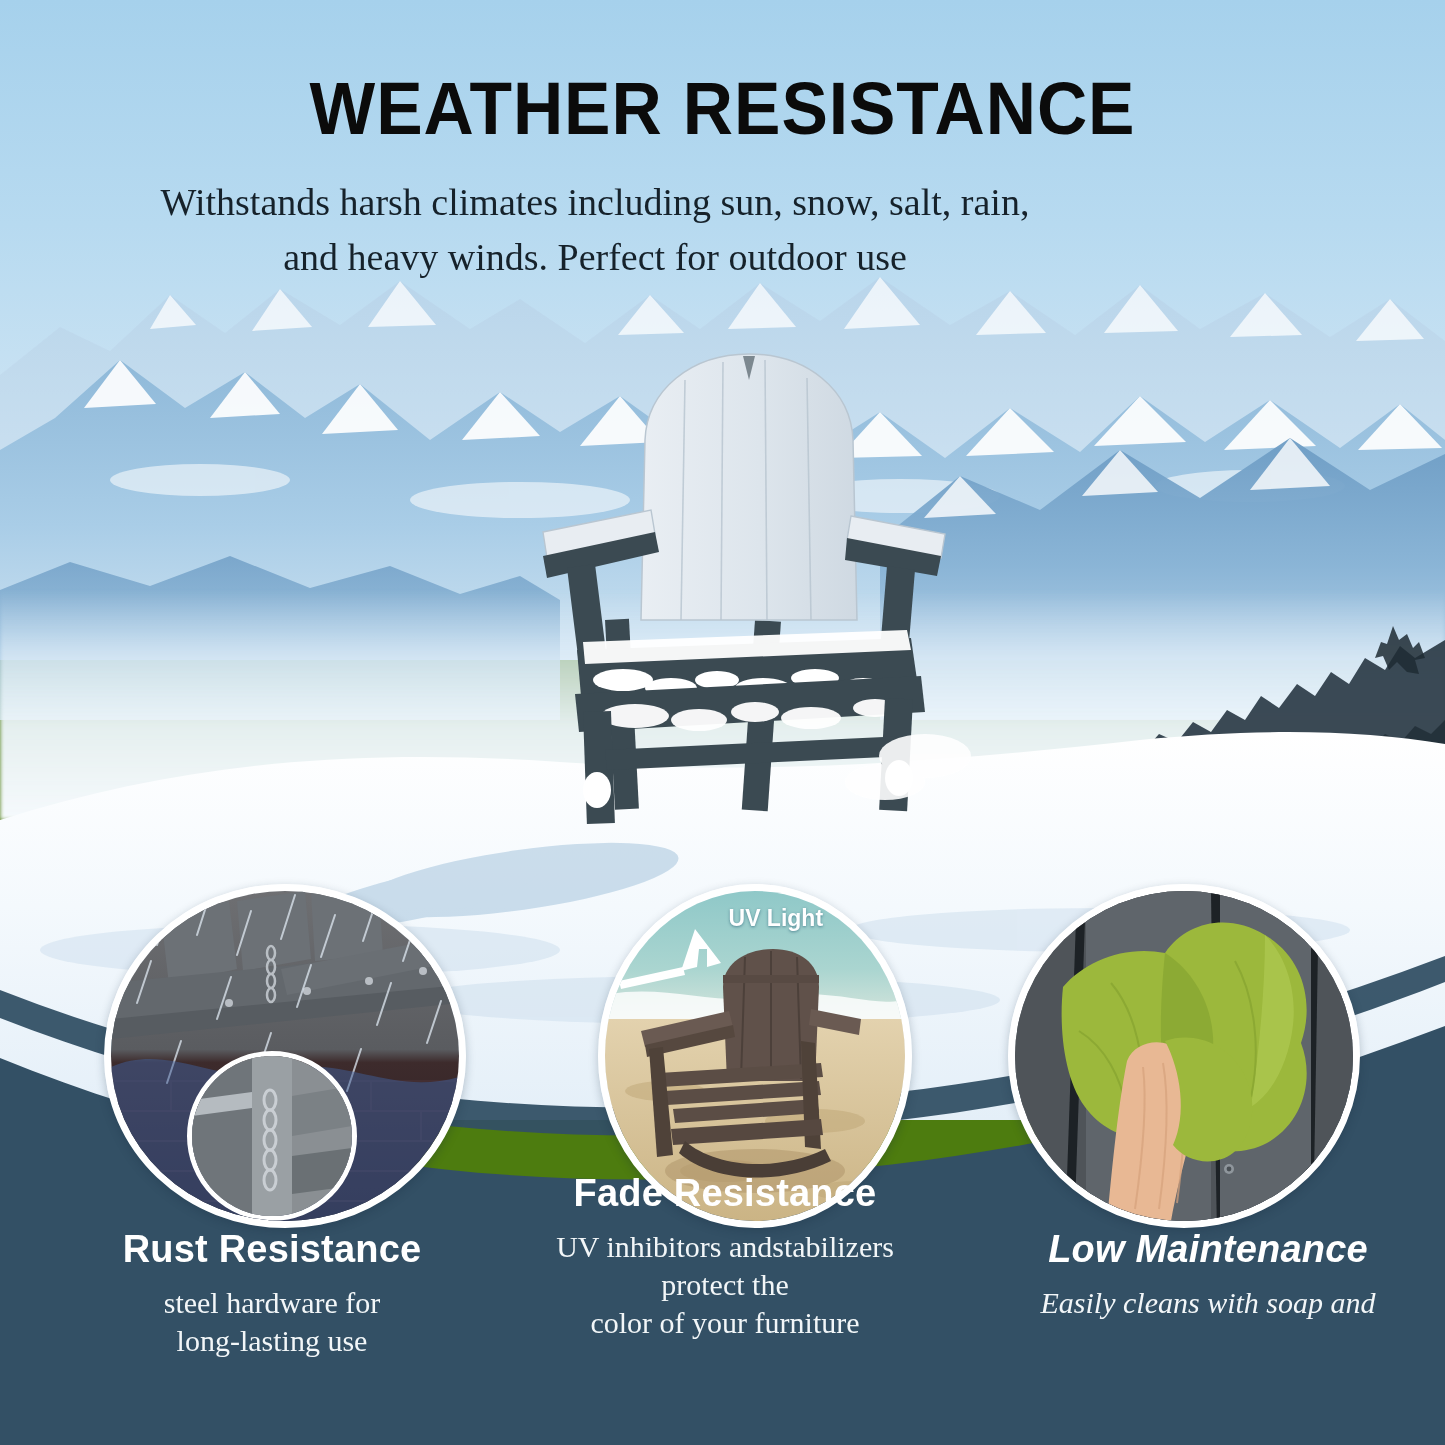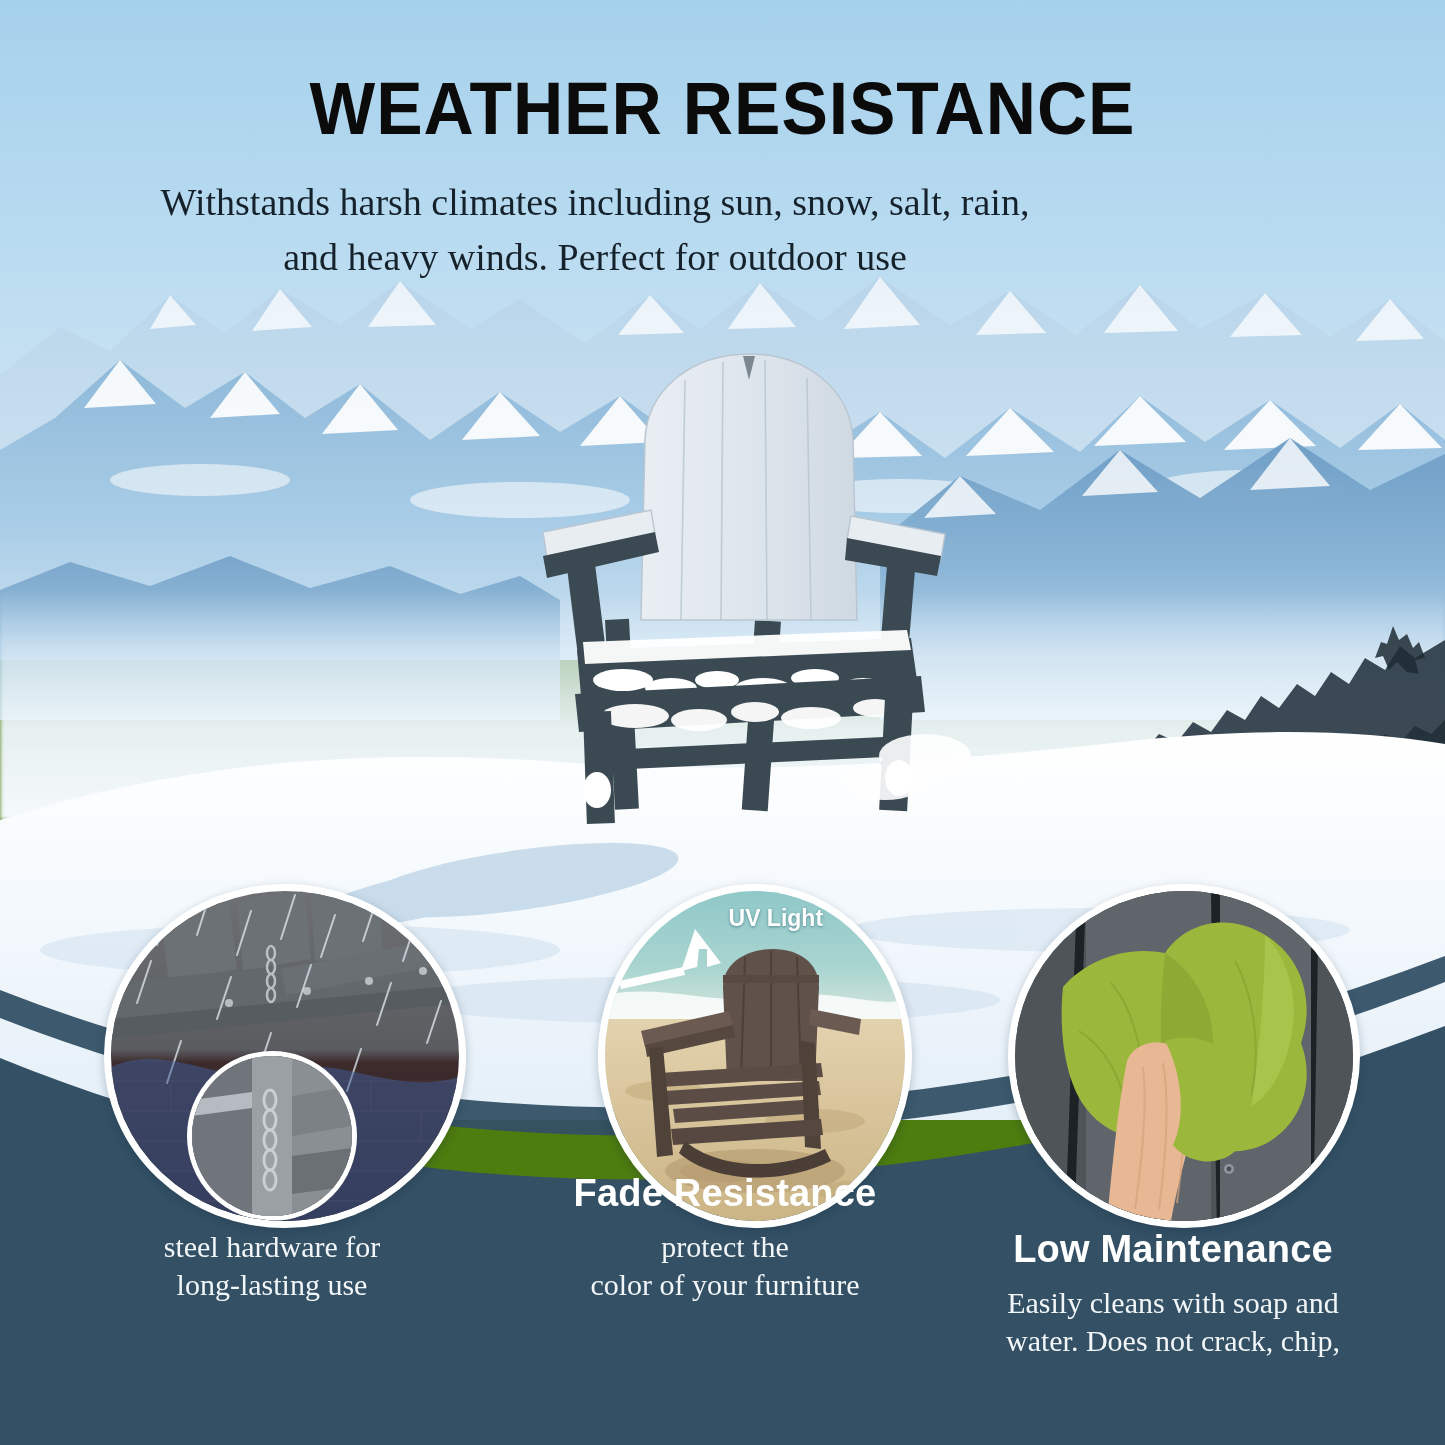--- a/index.html
+++ b/index.html
@@ -105,21 +105,21 @@
     white-space:nowrap;
     pointer-events:none;
   }
   .uv-arrow{position:absolute;left:14px;top:36px;width:150px;height:80px;pointer-events:none;}
   .uv-arrow svg{display:block;width:100%;height:100%;}
 
   
   .feature-text{position:absolute;text-align:center;}
   .f1{left:72px;top:1228px;width:400px;}
   .f2{left:520px;top:1172px;width:410px;}
-  .f3{left:963px;top:1228px;width:420px;}
+  .f3{left:998px;top:1228px;width:420px;font-style:italic;}
 
   .f-title{
     font-family:"Liberation Sans Narrow","Liberation Sans",sans-serif;
     font-weight:bold;
     font-size:38px;
     color:#ffffff;
     letter-spacing:.2px;
     margin-bottom:13px;
   }
   .f-body{
@@ -525,35 +525,36 @@
           <path d="M148,172 C154,206 152,258 144,318"></path>
           <path d="M166,178 C172,206 170,252 162,312"></path>
         </g>
 
         <path fill="#9cb83c" d="M150,150 C178,140 210,152 226,178 C244,206 240,244 218,262 C200,276 172,272 158,254 C172,224 166,180 150,150 Z"></path>
       </svg>
     </div>
   </div>
 
   <div class="feature-text f1">
+    <div class="f-title">Rust Resistance</div>
     <div class="f-body">
       <span>steel hardware for</span>
       <span>long-lasting use</span>
     </div>
   </div>
 
   <div class="feature-text f2">
     <div class="f-title">Fade Resistance</div>
     <div class="f-body">
+      <span>UV inhibitors andstabilizers</span>
       <span>protect the</span>
       <span>color of your furniture</span>
     </div>
   </div>
 
   <div class="feature-text f3">
     <div class="f-title">Low Maintenance</div>
     <div class="f-body">
       <span>Easily cleans with soap and</span>
-      <span>water. Does not crack, chip,</span>
     </div>
   </div>
 
 </div>
 
 </body></html>

